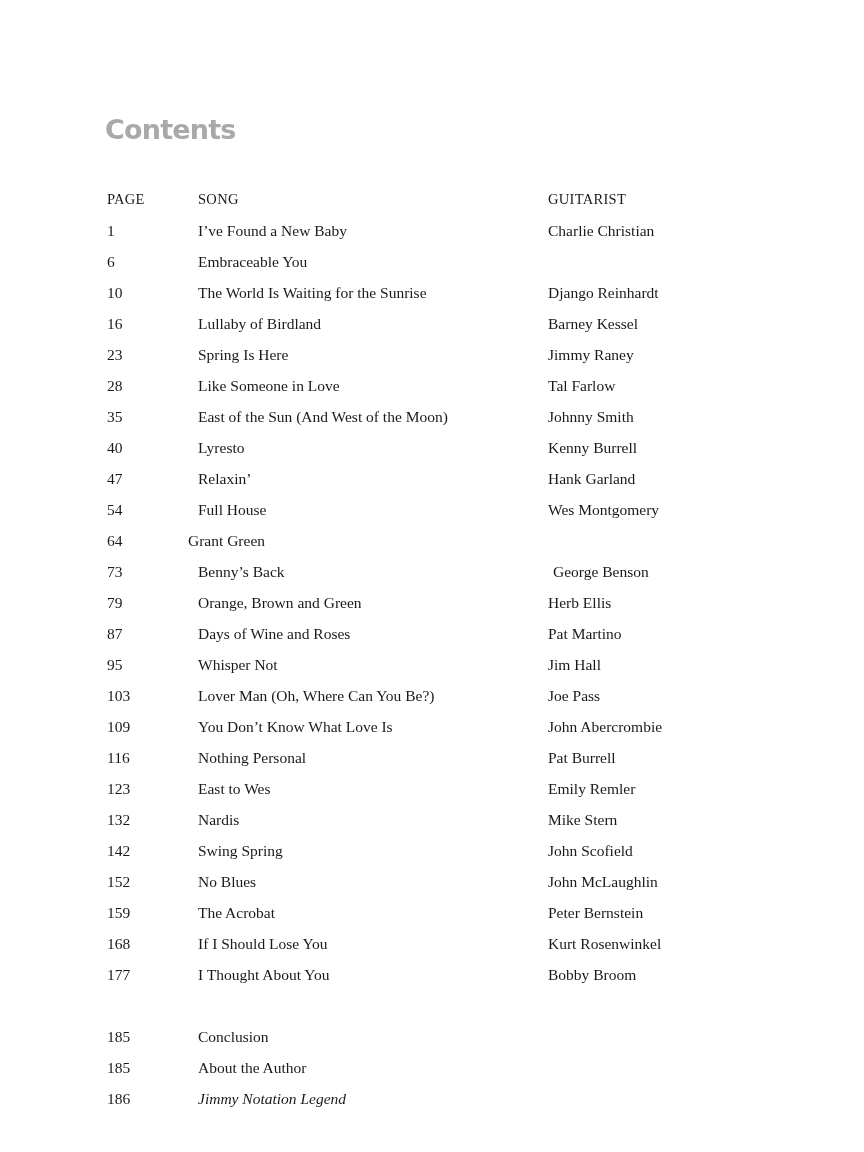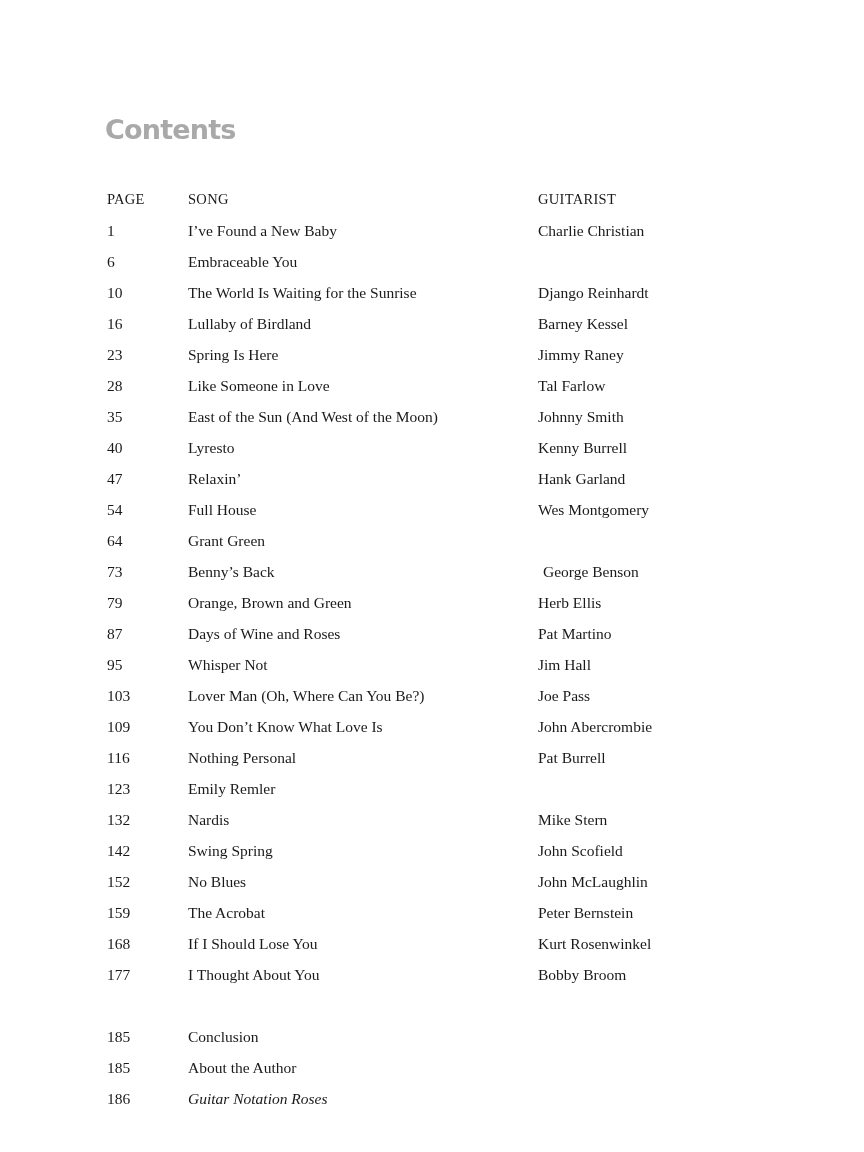--- a/index.html
+++ b/index.html
@@ -60,20 +60,21 @@
     letter-spacing: 0.3px;
   }
 
   .col-page {
     width: 81px;
     flex: 0 0 81px;
   }
   .col-song {
     width: 350px;
     flex: 0 0 350px;
+    margin-left: 10px;
   }
   .col-guitarist {
     width: 250px;
     flex: 0 0 250px;
   }
 
   .toc-gap {
     height: 31px;
   }
 
@@ -184,20 +185,21 @@
           <span class="col-song">You Don’t Know What Love Is</span>
           <span class="col-guitarist">John Abercrombie</span>
         </div>
         <div class="toc-row">
           <span class="col-page">116</span>
           <span class="col-song">Nothing Personal</span>
           <span class="col-guitarist">Pat Burrell</span>
         </div>
         <div class="toc-row">
           <span class="col-page">123</span>
+          <span class="col-song">East to Wes</span>
           <span class="col-guitarist">Emily Remler</span>
         </div>
         <div class="toc-row">
           <span class="col-page">132</span>
           <span class="col-song">Nardis</span>
           <span class="col-guitarist">Mike Stern</span>
         </div>
         <div class="toc-row">
           <span class="col-page">142</span>
           <span class="col-song">Swing Spring</span>
@@ -233,19 +235,19 @@
           <span class="col-song">Conclusion</span>
           <span class="col-guitarist"></span>
         </div>
         <div class="toc-row">
           <span class="col-page">185</span>
           <span class="col-song">About the Author</span>
           <span class="col-guitarist"></span>
         </div>
         <div class="toc-row">
           <span class="col-page">186</span>
-          <span class="col-song italic">Guitar Notation Roses</span>
+          <span class="col-song italic">Jimmy Notation Legend</span>
           <span class="col-guitarist"></span>
         </div>
       </div>
 
   </div>
 </div>
 
 </body></html>

